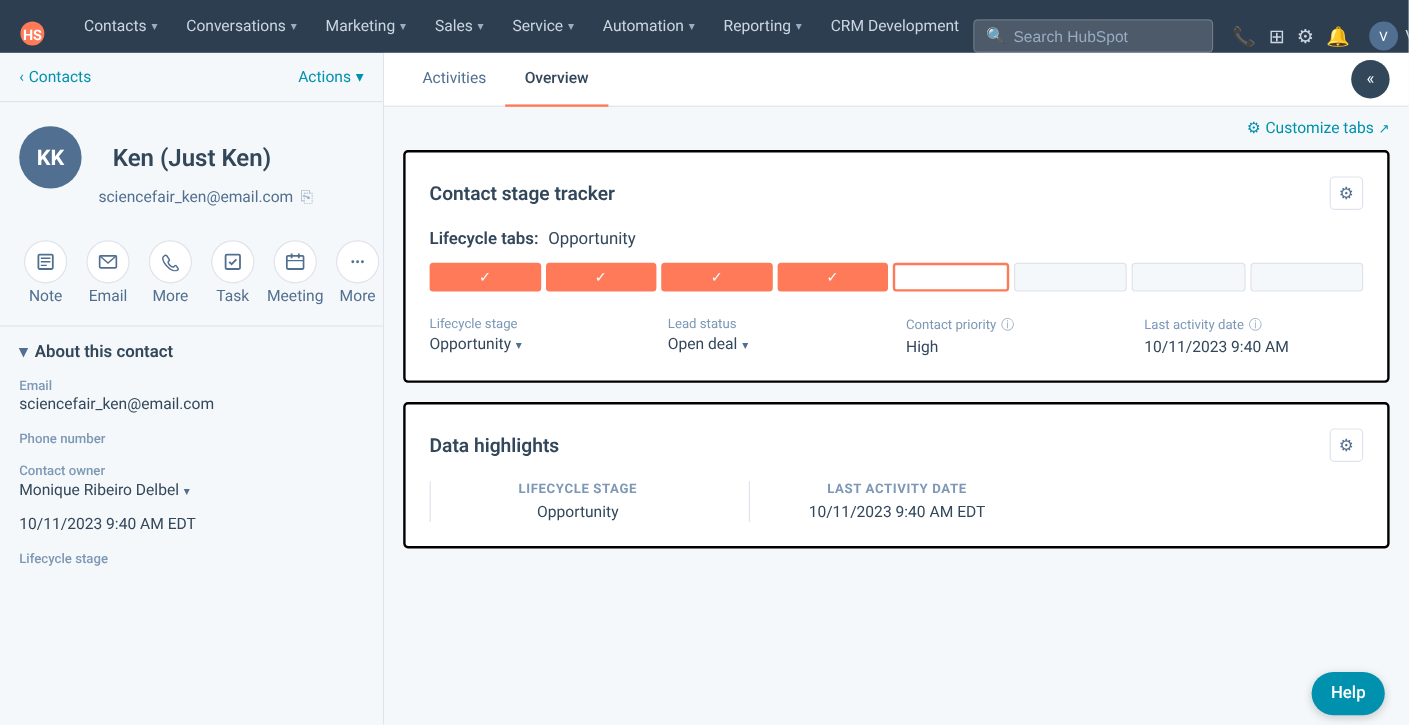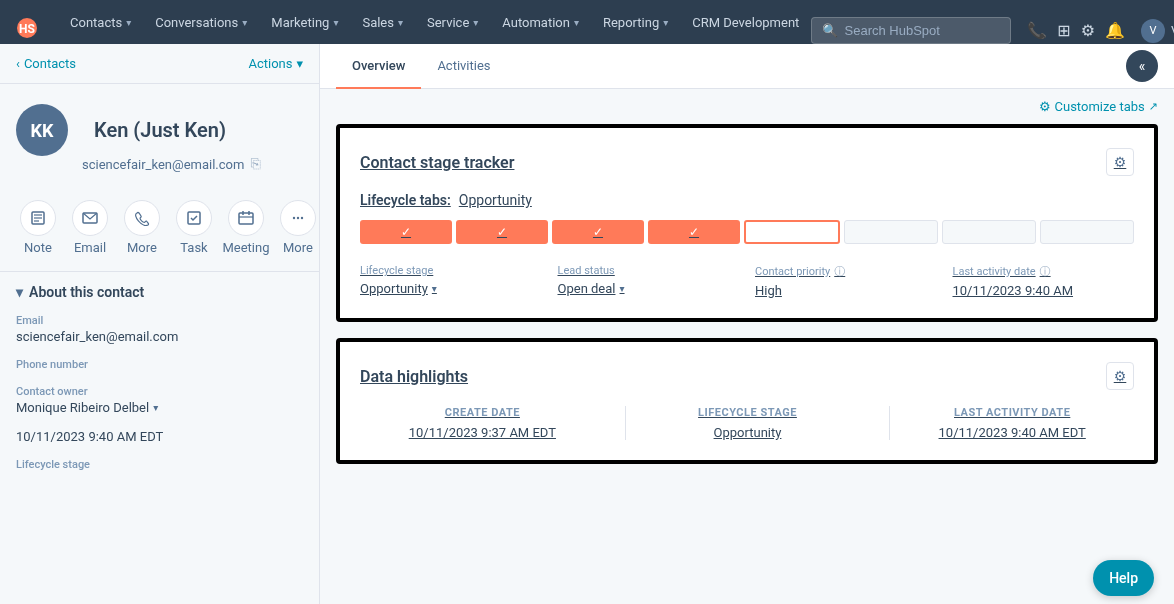--- a/index.html
+++ b/index.html
@@ -300,24 +300,23 @@
       gap: 4px;
       cursor: pointer;
     }
     .gear-small { font-size: 13px; }
     .external-link { font-size: 11px; }
 
     
     .card {
       background: white;
       border-radius: 4px;
-      border: 4px solid #000000;
+      border: 2px solid #000000;
       margin: 0 16px 16px;
       padding: 20px;
-      text-decoration: underline;
     }
     .card-header {
       display: flex;
       align-items: center;
       justify-content: space-between;
       margin-bottom: 16px;
     }
     .card-title {
       font-size: 16px;
       font-weight: 600;
@@ -614,22 +613,22 @@
       <div class="field-group">
         <div class="field-label">Lifecycle stage</div>
         <div class="field-value empty"></div>
       </div>
     </div>
   </div>
 
   <div class="main-content">
 
     <div class="tabs-bar">
+      <div class="tab">Activities</div>
       <div class="tab active">Overview</div>
-      <div class="tab">Activities</div>
       <div class="collapse-btn">
         <span>«</span>
       </div>
     </div>
 
     <div class="customize-tabs-row">
       <div class="customize-tabs-link">
         <span class="gear-small">⚙</span>
         <span>Customize tabs</span>
         <span class="external-link">↗</span>
@@ -706,24 +705,20 @@
 
     <div class="card">
       <div class="card-header">
         <div class="card-title">Data highlights</div>
         <div class="card-settings-btn">
           <span>⚙</span>
         </div>
       </div>
 
       <div class="data-highlights-grid">
-        <div class="highlight-item">
-          <div class="highlight-label">CREATE DATE</div>
-          <div class="highlight-value">10/11/2023 9:37 AM EDT</div>
-        </div>
         <div class="highlight-item highlight-divider">
           <div class="highlight-label">LIFECYCLE STAGE</div>
           <div class="highlight-value">Opportunity</div>
         </div>
         <div class="highlight-item highlight-divider">
           <div class="highlight-label">LAST ACTIVITY DATE</div>
           <div class="highlight-value">10/11/2023 9:40 AM EDT</div>
         </div>
       </div>
     </div>

